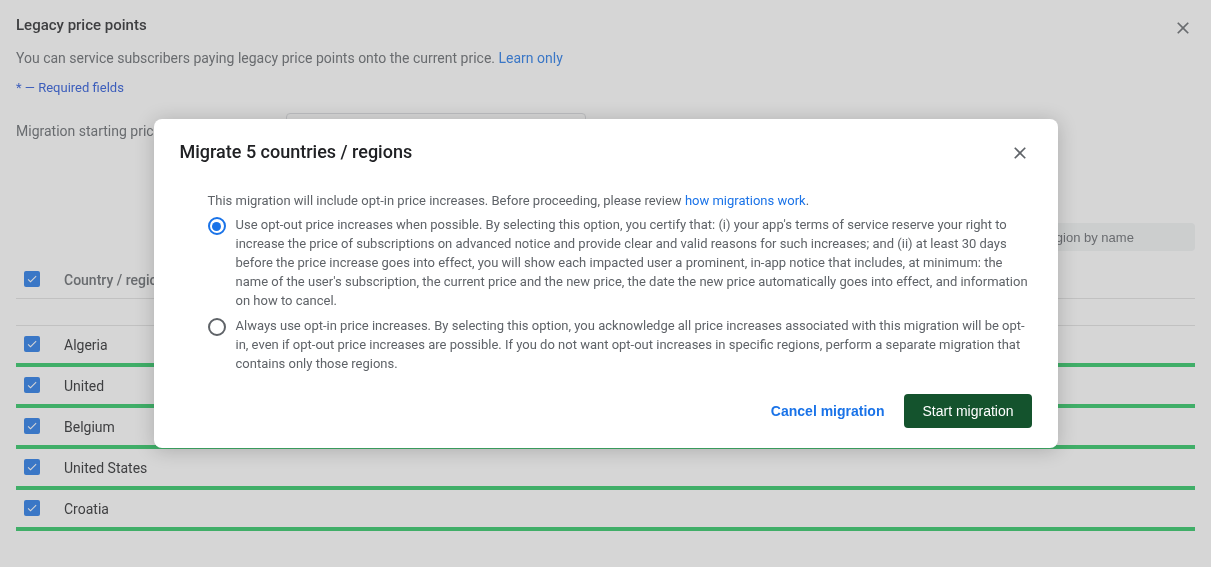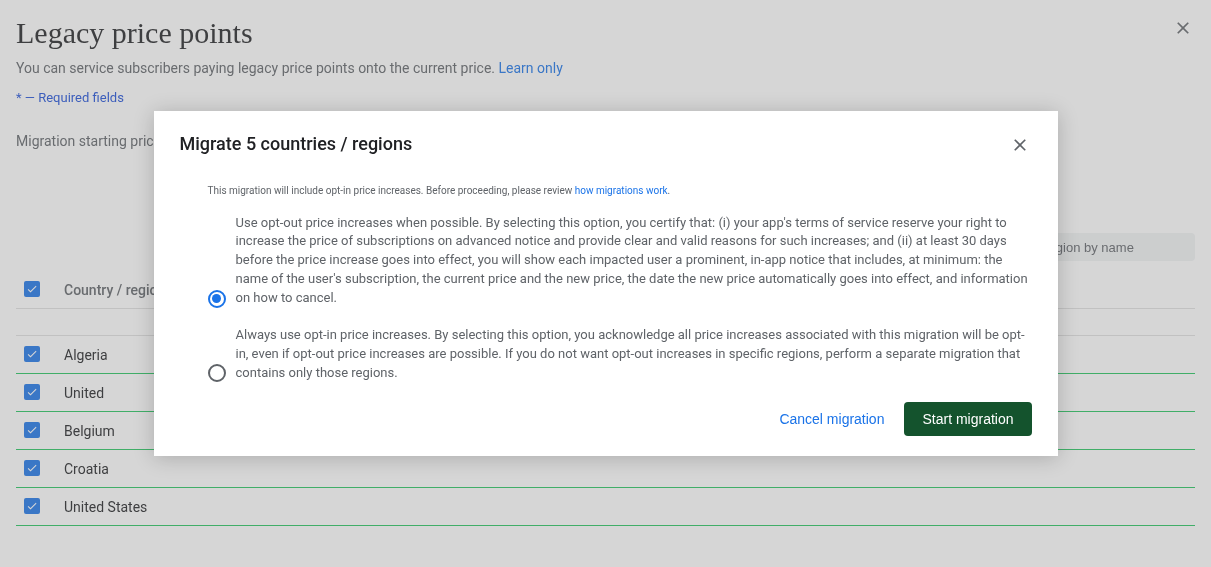--- a/index.html
+++ b/index.html
@@ -7,21 +7,21 @@
     font-family: "Google Sans", Roboto, Arial, sans-serif;
     background: #fff;
     color: #202124;
     width: 1211px;
     height: 567px;
     overflow: hidden;
     position: relative;
   }
   .page { padding: 16px 16px 0 16px; }
   .header-row { display: flex; justify-content: space-between; align-items: flex-start; }
-  h1 { font-size: 30px; font-weight: 500; color: #202124; font-family: Liberation Serif, serif; }
+  h1 { font-size: 15px; font-weight: 500; color: #202124; }
   .close-btn { width: 24px; height: 24px; cursor: pointer; color: #5f6368; display:flex; align-items:center; justify-content:center; }
   .subtext { font-size: 14px; color: #5f6368; margin-top: 10px; }
   .link { color: #1a73e8; text-decoration: none; }
   .req { font-size: 13px; color: #1d4ed8; margin-top: 14px; }
   .form-row { display: flex; align-items: flex-start; margin-top: 18px; gap: 80px; }
   .form-label { font-size: 14px; color: #5f6368; padding-top: 10px; }
   .select-wrap { display: flex; flex-direction: column; }
   .select {
     width: 300px; height: 40px; border: 1px solid #dadce0; border-radius: 4px;
     display: flex; align-items: center; justify-content: space-between;
@@ -30,51 +30,51 @@
   .select-help { font-size: 12px; color: #5f6368; margin-top: 6px; }
   .search-row { display: flex; justify-content: flex-end; margin-top: 50px; }
   .search {
     width: 285px; height: 28px; background: #f1f3f4; border-radius: 4px;
     display: flex; align-items: center; padding: 0 10px; gap: 10px;
   }
   .search input { border: none; outline: none; background: transparent; font-size: 13px; color: #5f6368; flex:1; }
   .search input::placeholder { color: #5f6368; }
   table { width: 100%; border-collapse: collapse; margin-top: 10px; font-size: 14px; }
   th { text-align: left; font-weight: 500; color: #5f6368; padding: 10px 8px; border-bottom: 1px solid #e0e0e0; }
-  td { padding: 10px 8px; border-bottom: 1px solid #22c55e; color: #202124; }
+  td { padding: 10px 8px; border-bottom: 4px solid #22c55e; color: #202124; }
   .sub-th { font-size: 12px; color: #80868b; font-weight: 400; padding: 6px 8px; border-bottom: 1px solid #e0e0e0; }
   .cb {
     width: 16px; height: 16px; background: #1a73e8; border-radius: 2px;
     display: inline-flex; align-items: center; justify-content: center; cursor:pointer;
   }
   .cb svg { width: 12px; height: 12px; }
   .col-cb { width: 40px; }
   .col-country { width: 160px; }
   .scrim {
     position: absolute; inset: 0; background: rgba(128,128,128,0.32);
     display: flex; align-items: center; justify-content: center;
   }
   .dialog {
-    width: 904px; background: #fff; border-radius: 0; padding: 22px 26px 20px 26px;
+    width: 904px; background: #fff; border-radius: 8px; padding: 22px 26px 20px 26px;
     box-shadow: 0 2px 20px rgba(0,0,0,0.2);
   }
   .dialog-head { display: flex; justify-content: space-between; align-items: flex-start; }
   .dialog-title { font-size: 18px; font-weight: 500; color: #202124; }
-  .dialog-intro { font-size: 10px; color: #5f6368; margin-top: 28px; padding-left: 28px; }
+  .dialog-intro { font-size: 13px; color: #5f6368; margin-top: 28px; padding-left: 28px; }
   .radio-group { margin-top: 8px; padding-left: 28px; }
-  .radio-row { display: flex; gap: 10px; margin-top: 18px; align-items:flex-end; }
+  .radio-row { display: flex; gap: 10px; margin-top: 7px; align-items:flex-start; }
   .radio {
     width: 18px; height: 18px; border-radius: 50%; border: 2px solid #5f6368; flex-shrink:0;
     display:flex; align-items:center; justify-content:center; cursor:pointer; margin-top:1px;
   }
   .radio.selected { border-color: #1a73e8; }
   .radio.selected::after { content:""; width:9px; height:9px; border-radius:50%; background:#1a73e8; }
   .radio-label { font-size: 13px; color: #5f6368; line-height: 1.45; }
   .dialog-actions { display: flex; justify-content: flex-end; gap: 6px; margin-top: 20px; }
-  .btn-text { padding: 9px 14px; font-size: 14px; color: #1a73e8; background:none; border:none; cursor:pointer; border-radius:4px; font-weight:400; }
+  .btn-text { padding: 9px 14px; font-size: 14px; color: #1a73e8; background:none; border:none; cursor:pointer; border-radius:4px; font-weight:700; }
   .btn-filled { padding: 9px 18px; font-size: 14px; color: #fff; background:#14532d; border:none; cursor:pointer; border-radius:4px; font-weight:500; }
   .chev { color:#5f6368; }
 </style>
 </head>
 <body>
 
 <div class="page">
   <div class="header-row">
     <h1>Legacy price points</h1>
     <div class="close-btn">
@@ -164,31 +164,31 @@
           <td>Belgium</td>
           <td></td>
           <td></td>
         </tr>
         <tr>
           <td><span class="cb">
               <svg viewBox="0 0 24 24">
                 <path fill="#fff" d="M9 16.17 4.83 12l-1.42 1.41L9 19 21 7l-1.41-1.41z"></path>
               </svg>
             </span></td>
+          <td>United States</td>
+          <td></td>
+          <td></td>
+        </tr>
+        <tr>
+          <td><span class="cb">
+              <svg viewBox="0 0 24 24">
+                <path fill="#fff" d="M9 16.17 4.83 12l-1.42 1.41L9 19 21 7l-1.41-1.41z"></path>
+              </svg>
+            </span></td>
           <td>Croatia</td>
-          <td></td>
-          <td></td>
-        </tr>
-        <tr>
-          <td><span class="cb">
-              <svg viewBox="0 0 24 24">
-                <path fill="#fff" d="M9 16.17 4.83 12l-1.42 1.41L9 19 21 7l-1.41-1.41z"></path>
-              </svg>
-            </span></td>
-          <td>United States</td>
           <td></td>
           <td></td>
         </tr>
       </tbody>
   </table>
 </div>
 
 <div class="scrim">
   <div class="dialog">
     <div class="dialog-head">

